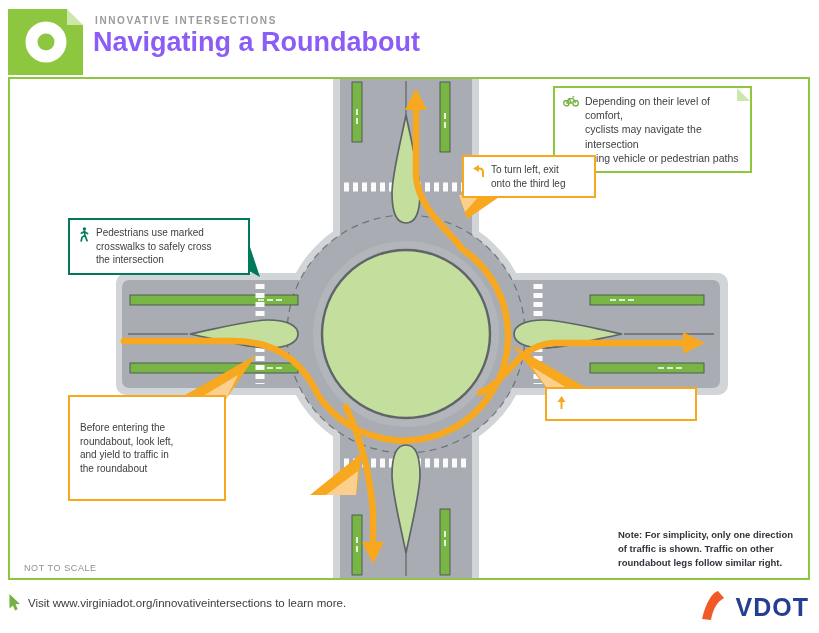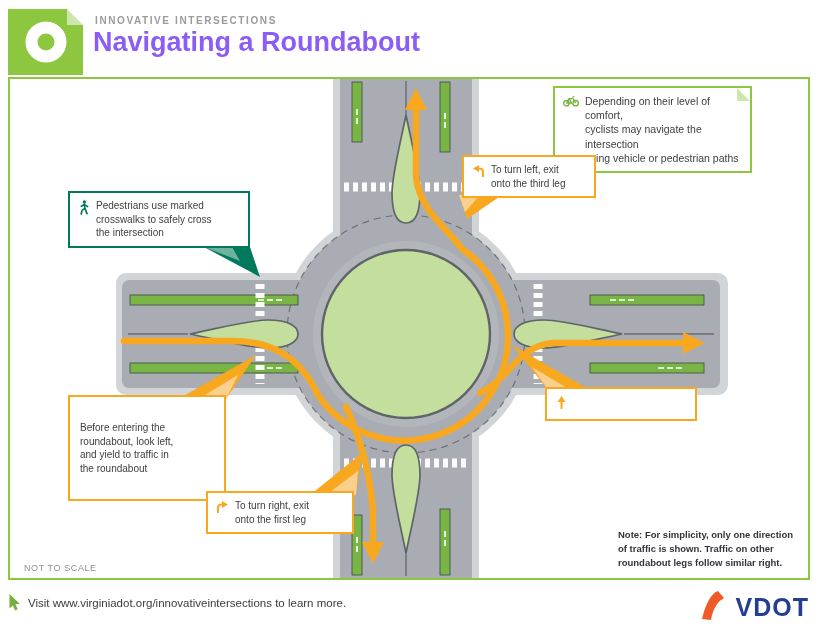--- a/index.html
+++ b/index.html
@@ -20,21 +20,21 @@
     border:2px solid #8DC63F;box-sizing:border-box;background:#fff;overflow:hidden;}
   .diagram svg.scene{position:absolute;left:0;top:0;}
 
   
   .callout{position:absolute;background:#fff;border:2px solid #F8A81E;
     padding:6px 8px;font-size:10px;line-height:1.35;color:#404041;
     display:flex;gap:6px;align-items:flex-start;box-sizing:border-box;}
   .callout .txt{white-space:pre-line;}
   .callout .ic{flex:0 0 auto;margin-top:1px;}
   .callout.green{border-color:#8DC63F;font-size:10.5px;}
-  .callout.teal{border-color:#00795C;}
+  .callout.teal{border-color:#00795C;margin-top:27px;}
   .fold-corner{position:absolute;top:0;right:0;width:0;height:0;
     border-bottom:13px solid #CDE6AB;border-right:13px solid #ffffff;}
 
   .note{position:absolute;left:608px;top:449px;width:186px;font-size:9.5px;font-weight:bold;
     color:#33333B;line-height:1.45;white-space:pre-line;}
   .scale-label{position:absolute;left:14px;top:484px;font-size:9px;letter-spacing:.6px;color:#8F9092;}
 
   
   .footer-link{position:absolute;left:28px;top:597px;font-size:11.5px;color:#3C3C3C;}
   .cursor-wrap{position:absolute;left:9px;top:594px;}
@@ -176,30 +176,20 @@
 
   <div class="callout" style="left:535px;top:308px;width:152px;">
     <span class="ic">
       <svg width="13" height="13" viewBox="0 0 13 13">
         <path d="M6.5,13 V5" stroke="#F8A81E" stroke-width="2" fill="none"></path>
         <polygon points="6.5,0 2.5,6 10.5,6" fill="#F8A81E"></polygon>
       </svg>
     </span>
   </div>
 
-  <div class="callout" style="left:196px;top:412px;width:148px;">
-    <span class="ic">
-      <svg width="13" height="13" viewBox="0 0 13 13">
-        <path d="M2,13 V8 Q2,4.5 5.5,4.5 H7" stroke="#F8A81E" stroke-width="2" fill="none"></path>
-        <polygon points="12,4.5 6,1 6,8" fill="#F8A81E"></polygon>
-      </svg>
-    </span>
-    <span class="txt">To turn right, exit
-onto the first leg</span>
-  </div>
 
   <div class="note">Note: For simplicity, only one direction
 of traffic is shown. Traffic on other
 roundabout legs follow similar right.</div>
   <div class="scale-label">NOT TO SCALE</div>
 </div>
 
 <span class="cursor-wrap">
   <svg width="14" height="17" viewBox="0 0 10 13">
     <path d="M0,0 L0,11 L2.6,8.7 L4.3,12.6 L6.3,11.7 L4.6,7.9 L8,7.6 Z" fill="#76B041"></path>

